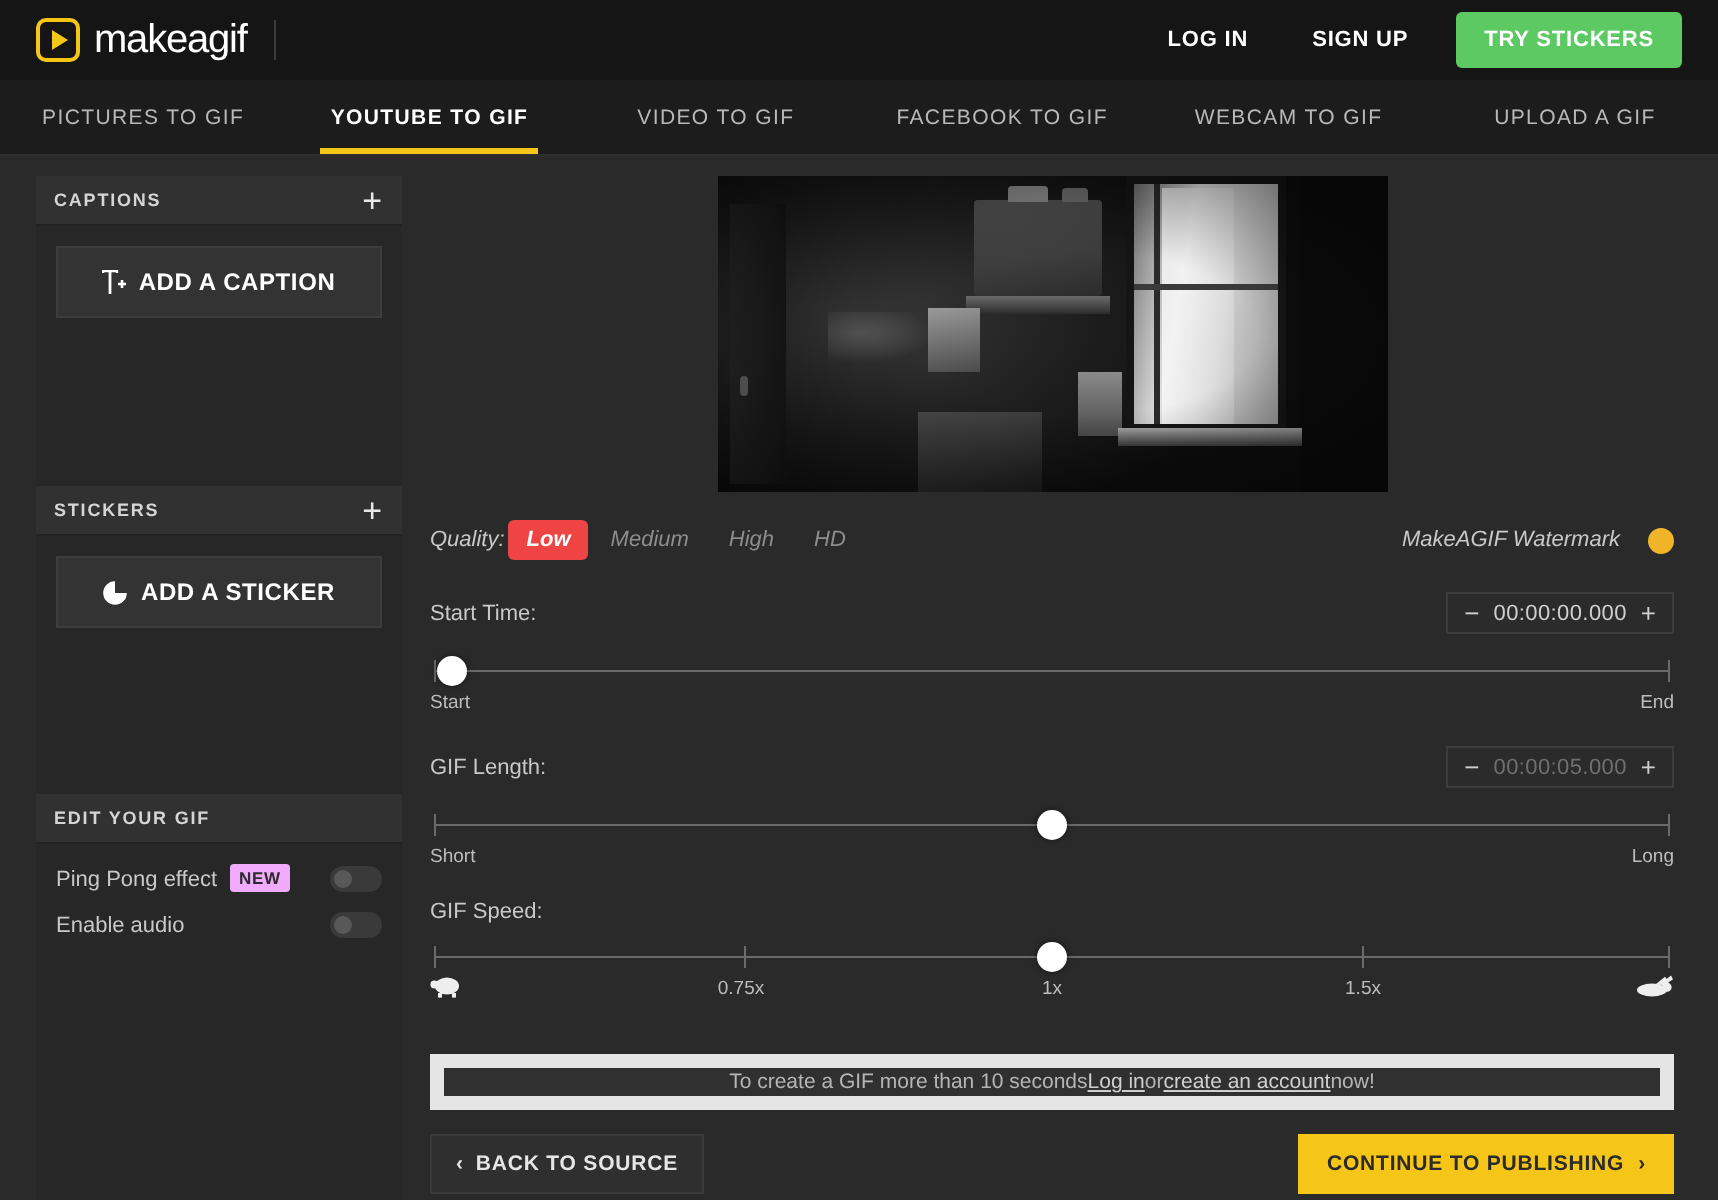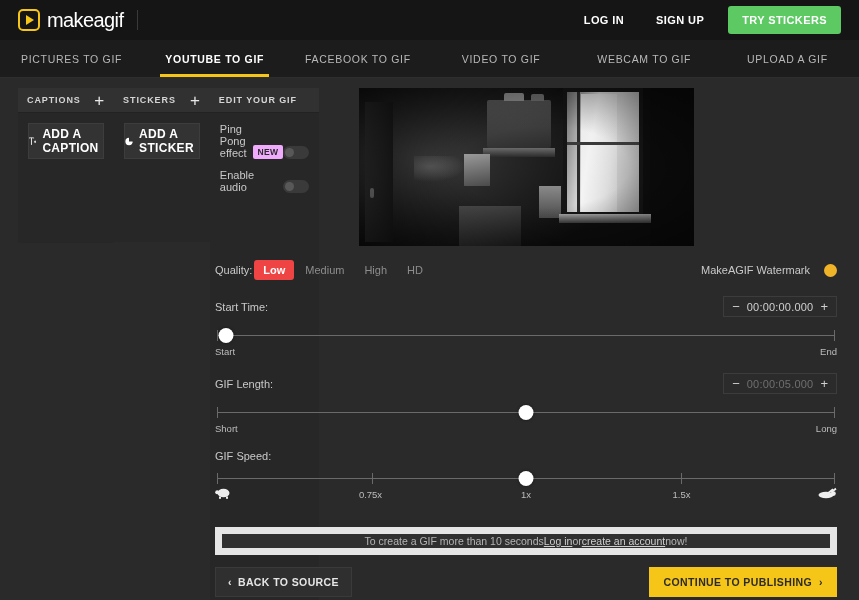--- a/index.html
+++ b/index.html
@@ -62,21 +62,21 @@
   .tab.active { color: #fff; font-weight: bold; }
   .tab.active::after {
     content: ''; position: absolute; left: 12%; right: 12%;
     bottom: 0; height: 3px; background: #f5c518;
   }
 
   
   .body-wrap { display: flex; height: 522px; padding: 10px 18px 0 18px; gap: 10px; }
 
   
-  .sidebar { width: 183px; display: flex; flex-direction: row; gap: 0; }
+  .sidebar { width: 183px; display: flex; flex-direction: column; gap: 0; }
   .panel { background: #272727; display: flex; flex-direction: column; }
   .panel-head {
     height: 25px; background: #313131;
     display: flex; align-items: center; padding: 0 9px;
     font-size: 9px; letter-spacing: 0.9px; color: #d5d5d5; font-weight: bold;
     border-bottom: 1px solid #222;
   }
   .panel-head .plus {
     margin-left: auto; color: #e8e8e8; font-size: 17px;
     line-height: 1; font-weight: 300; cursor: pointer;
@@ -150,21 +150,21 @@
     background: #3a3a3a; }
   .v-sill { position: absolute; left: 200px; top: 126px; width: 92px; height: 9px;
     background: linear-gradient(180deg,#a5a5a5,#3c3c3c); }
   .v-right-dark { position: absolute; right: 0; top: 0; width: 44px; height: 158px;
     background: #0b0b0b; }
   .v-boxes { position: absolute; left: 180px; top: 98px; width: 22px; height: 32px;
     background: linear-gradient(180deg,#8a8a8a,#4c4c4c); }
   .v-vignette { position: absolute; inset: 0;
     background: radial-gradient(ellipse 85% 85% at 55% 50%, transparent 30%, rgba(0,0,0,.75) 100%); }
 
-  .row { display: flex; align-items: center; }
+  .row { display: flex; align-items: center; font-style: italic; }
   .quality-row { padding: 0 4px; margin-bottom: 16px; }
   .lbl { font-size: 11px; color: #c9c9c9; }
   .q-opt {
     font-size: 11px; color: #8d8d8d; padding: 4px 9px;
     border-radius: 3px; cursor: pointer; margin-left: 2px;
   }
   .q-opt.active { color: #fff; font-weight: bold; background: #ef4444; }
   .wm-wrap { margin-left: auto; display: flex; align-items: center; gap: 14px; }
   .wm-dot { width: 13px; height: 13px; border-radius: 50%; background: #f0b429; cursor: pointer; }
 
@@ -229,22 +229,22 @@
   <div class="header-right">
     <div class="hdr-link">LOG IN</div>
     <div class="hdr-link">SIGN UP</div>
     <div class="btn-premium">TRY STICKERS</div>
   </div>
 </div>
 
 <div class="tabs">
   <div class="tab">PICTURES TO GIF</div>
   <div class="tab active">YOUTUBE TO GIF</div>
+  <div class="tab">VIDEO TO GIF</div>
   <div class="tab">FACEBOOK TO GIF</div>
-  <div class="tab">VIDEO TO GIF</div>
   <div class="tab">WEBCAM TO GIF</div>
   <div class="tab">UPLOAD A GIF</div>
 </div>
 
 <div class="body-wrap">
 
   <div class="sidebar">
 
     <div class="panel captions">
       <div class="panel-head">

